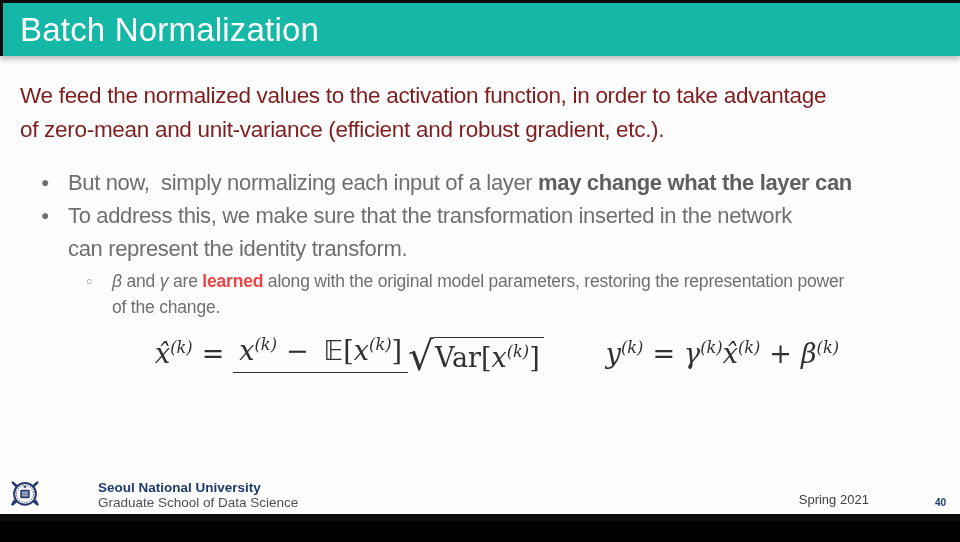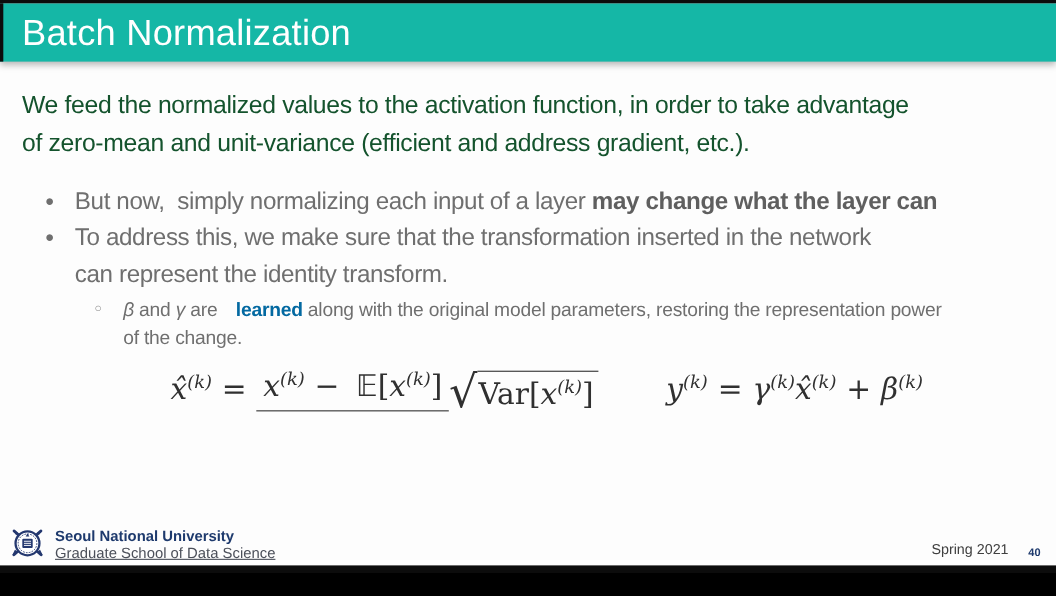--- a/index.html
+++ b/index.html
@@ -17,38 +17,38 @@
     display:flex;align-items:center;z-index:4;
   }
   .titlebar h1{
     margin:0;padding-left:17px;font-size:33px;font-weight:400;color:#ffffff;
     letter-spacing:0.2px;
   }
 
   .content{position:absolute;top:56px;left:0;right:0;padding:23px 20px 0;}
   .line{white-space:pre;display:inline-block;}
 
-  .intro{margin:0;font-size:22.5px;line-height:34px;letter-spacing:-0.3px;color:#14532d;}
+  .intro{margin:0;font-size:22.5px;line-height:34px;letter-spacing:-0.3px;color:#7f1d1d;}
 
   .bullets{list-style:none;margin:19px 0 0 18px;padding:0;}
   .bullets > li{
     position:relative;padding-left:30px;font-size:22px;line-height:33px;
     letter-spacing:-0.35px;color:#6f6f6f;
   }
   .bullets .marker{position:absolute;left:3px;top:0;font-size:14px;line-height:33px;color:#6f6f6f;}
   .bullets b{font-weight:bold;color:#5f5f5f;}
 
   .subbullets{list-style:none;margin:3px 0 0 18px;padding:0;}
   .subbullets > li{
     position:relative;padding-left:26px;font-size:17.5px;line-height:26px;
     letter-spacing:-0.2px;color:#6f6f6f;
   }
   .subbullets .marker{position:absolute;left:0;top:0;font-size:11px;line-height:26px;color:#8a8a8a;}
   .subbullets i{font-style:italic;}
-  .subbullets b{font-weight:bold;color:#0369a1;margin-left:12px;}
+  .subbullets b{font-weight:bold;color:#ef4444;}
 
   
   .formulas{
     display:flex;justify-content:center;align-items:center;gap:62px;
     margin:14px 0 0 34px;
     font-family:"DejaVu Serif",serif;font-size:27px;color:#303030;
   }
   .eq{display:flex;align-items:center;white-space:nowrap;}
   .mi{font-style:italic;}
   .mo{margin:0 9px;}
@@ -56,43 +56,43 @@
   .bb{font-family:"DejaVu Sans",sans-serif;font-weight:400;margin-left:6px;}
   .frac{display:inline-flex;flex-direction:row;align-items:center;}
   .frac .num{padding:0 6px 6px;border-bottom:1.8px solid #303030;display:inline-block;}
   .frac .den{padding-top:3px;display:inline-flex;align-items:flex-start;}
   .rad{font-size:1.5em;line-height:0.85;font-style:normal;transform:translateY(2px);}
   .radicand{border-top:1.8px solid #303030;padding:4px 4px 0 1px;display:inline-block;}
 
   
   footer{
     position:absolute;left:0;right:0;bottom:7px;display:flex;align-items:flex-end;
-    padding:0 14px 4px 8px;background:transparent;z-index:4;
+    padding:0 14px 4px 8px;background:transparent;z-index:4;gap:48px;
   }
   .logo{width:34px;height:34px;margin-right:8px;flex:0 0 auto;}
   .org{display:flex;flex-direction:column;justify-content:flex-end;}
   .org-name{font-size:13.5px;font-weight:bold;color:#1e3a6d;line-height:15px;}
-  .org-school{font-size:13.5px;color:#4c505a;line-height:15px;text-decoration:underline;}
+  .org-school{font-size:13.5px;color:#4c505a;line-height:15px;}
   .spacer{flex:1;}
   .term{font-size:13px;color:#404040;margin:0 18px 3px 12px;}
   .page{font-size:10px;font-weight:bold;color:#1e3a6d;margin-bottom:2px;text-align:right;}
 </style>
 </head>
 <body>
 
 <div class="slide">
   <div class="top-strip"></div>
 
   <header class="titlebar">
     <h1>Batch Normalization</h1>
   </header>
 
   <main class="content">
 
-    <p class="intro"><span class="line">We feed the normalized values to the activation function, in order to take advantage</span><br><span class="line">of zero-mean and unit-variance (efficient and address gradient, etc.).</span></p>
+    <p class="intro"><span class="line">We feed the normalized values to the activation function, in order to take advantage</span><br><span class="line">of zero-mean and unit-variance (efficient and robust gradient, etc.).</span></p>
 
     <ul class="bullets">
       <li>
         <span class="marker">●</span><span class="line"><span>But now,  simply normalizing each input of a layer </span><b>may change what the layer can</b></span><br>
       </li>
       <li>
         <span class="marker">●</span><span class="line">To address this, we make sure that the transformation inserted in the network</span><br><span class="line">can represent the identity transform.</span>
         <ul class="subbullets">
           <li>
             <span class="marker">○</span><span class="line"><i>β</i><span> and </span><i>γ</i><span> are </span><b>learned</b><span> along with the original model parameters, restoring the representation power</span></span><br><span class="line">of the change.</span>

